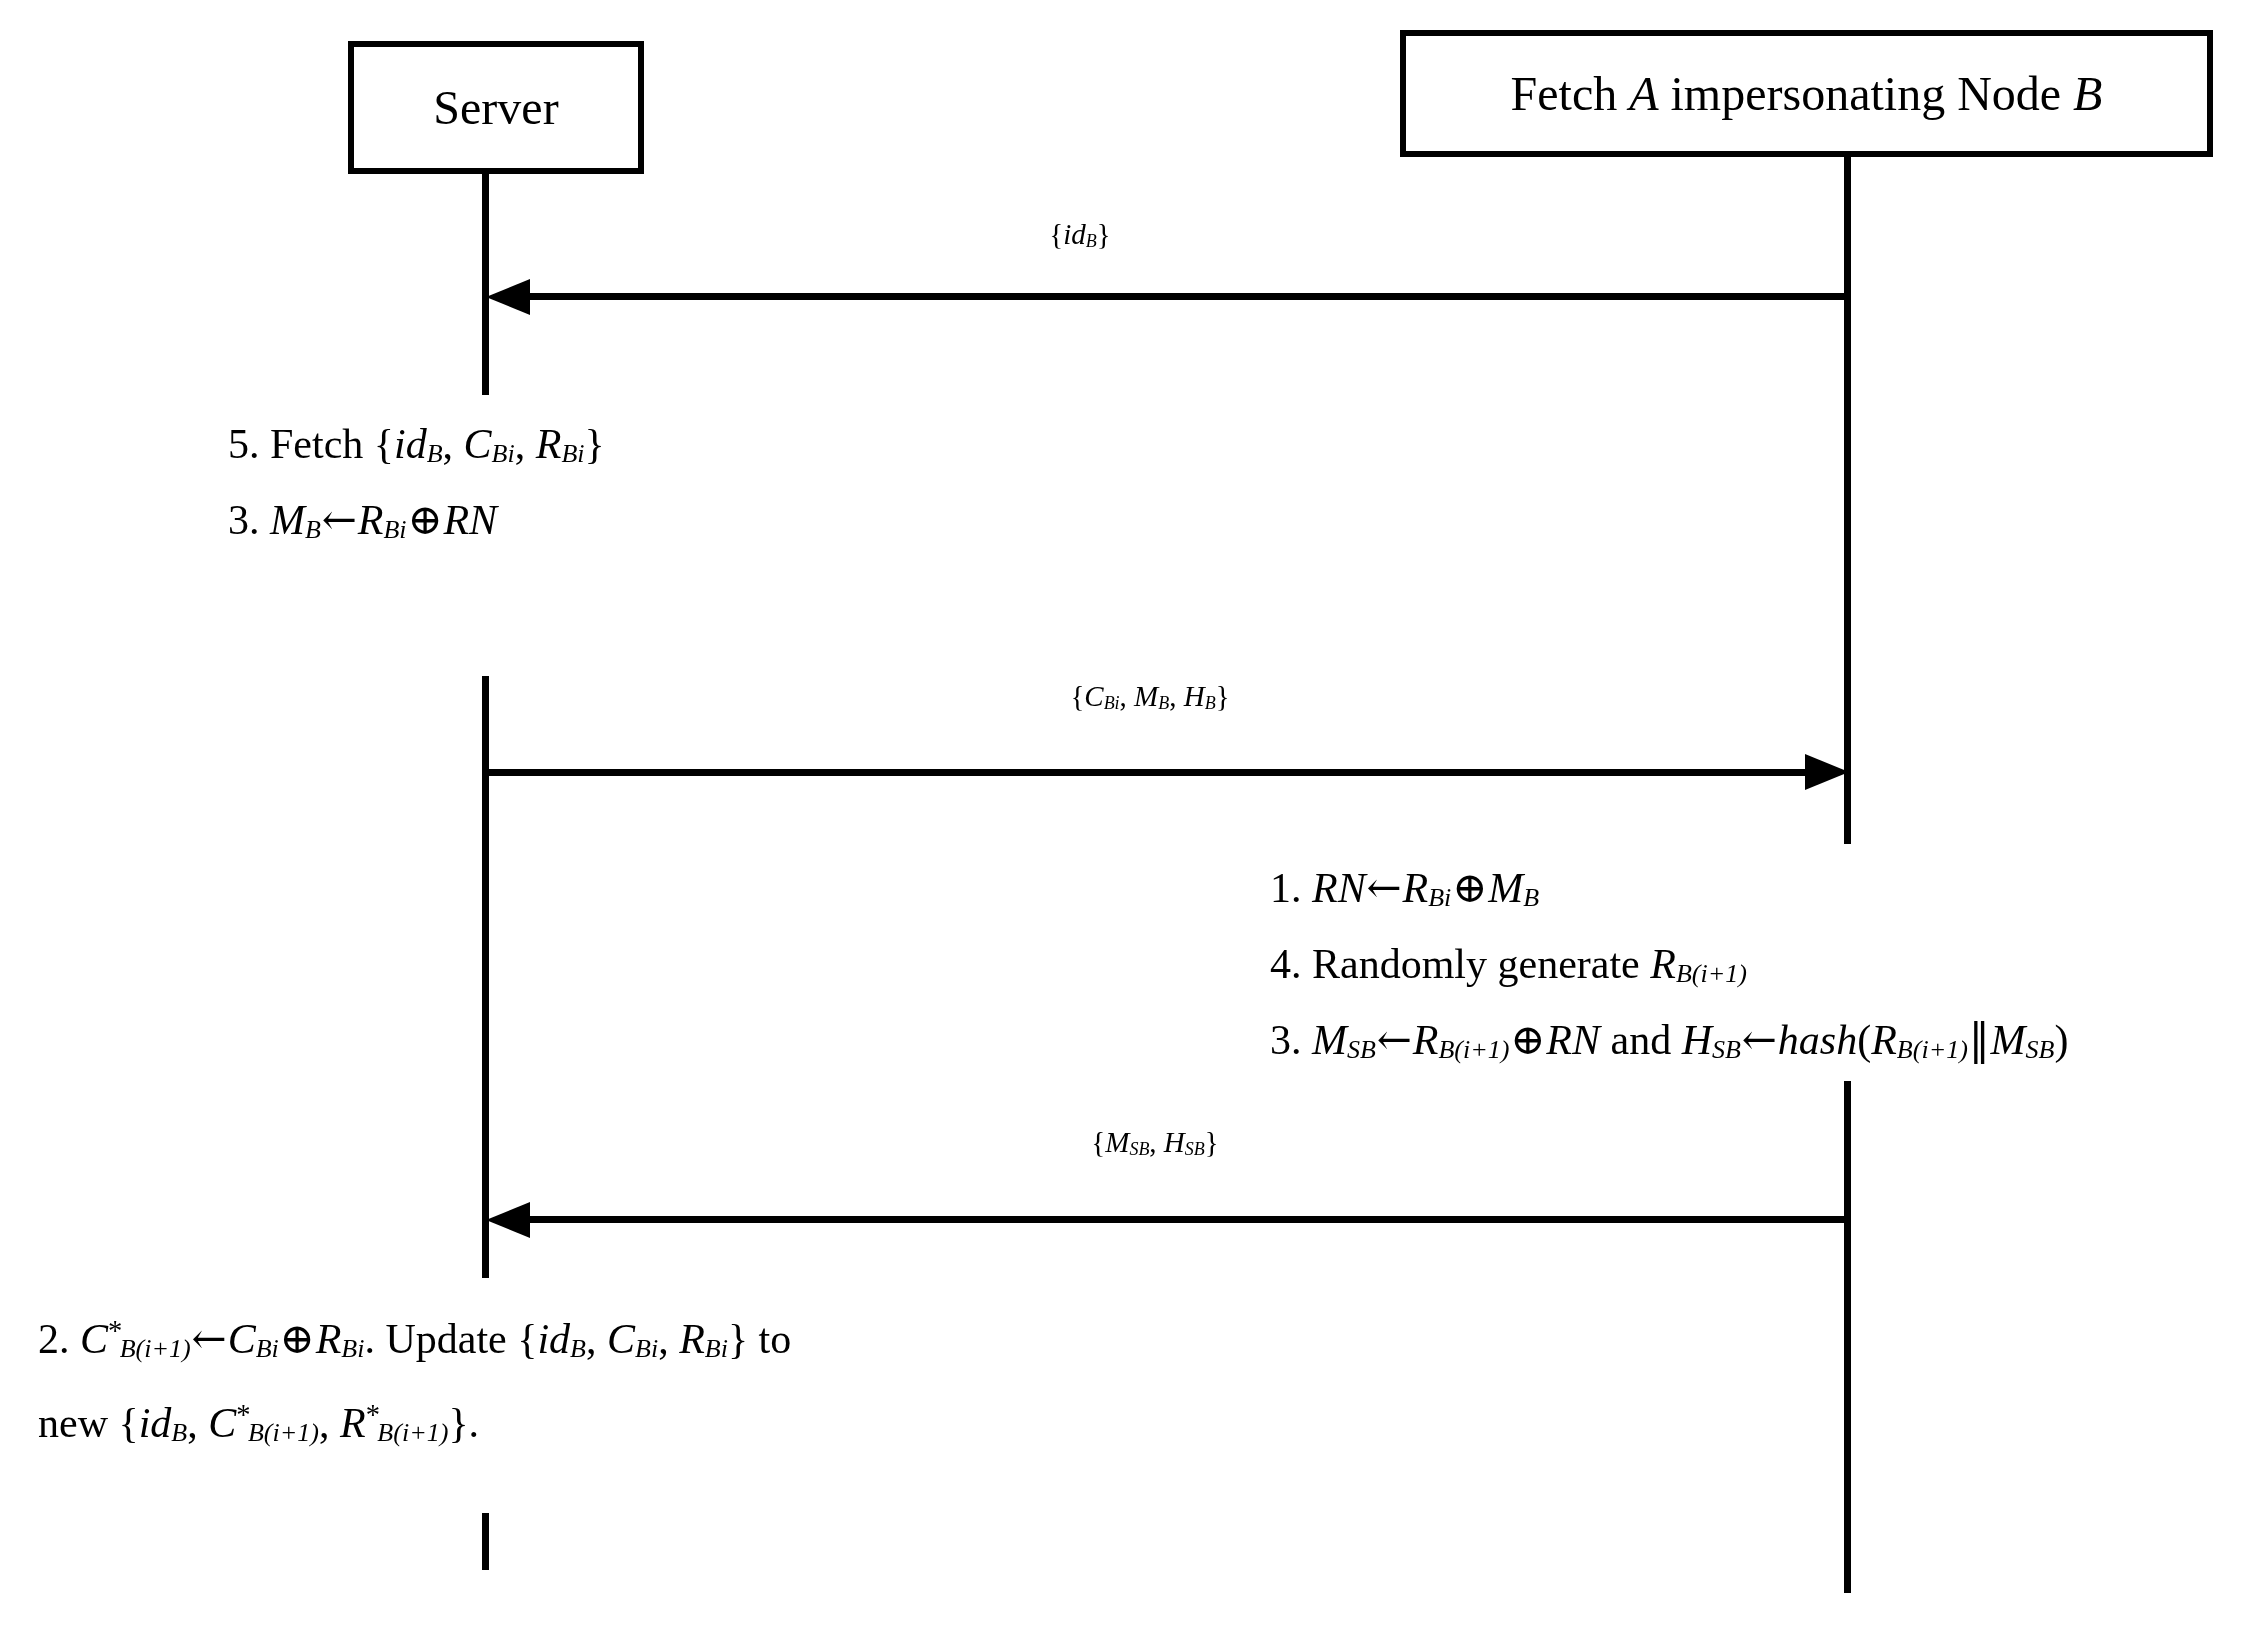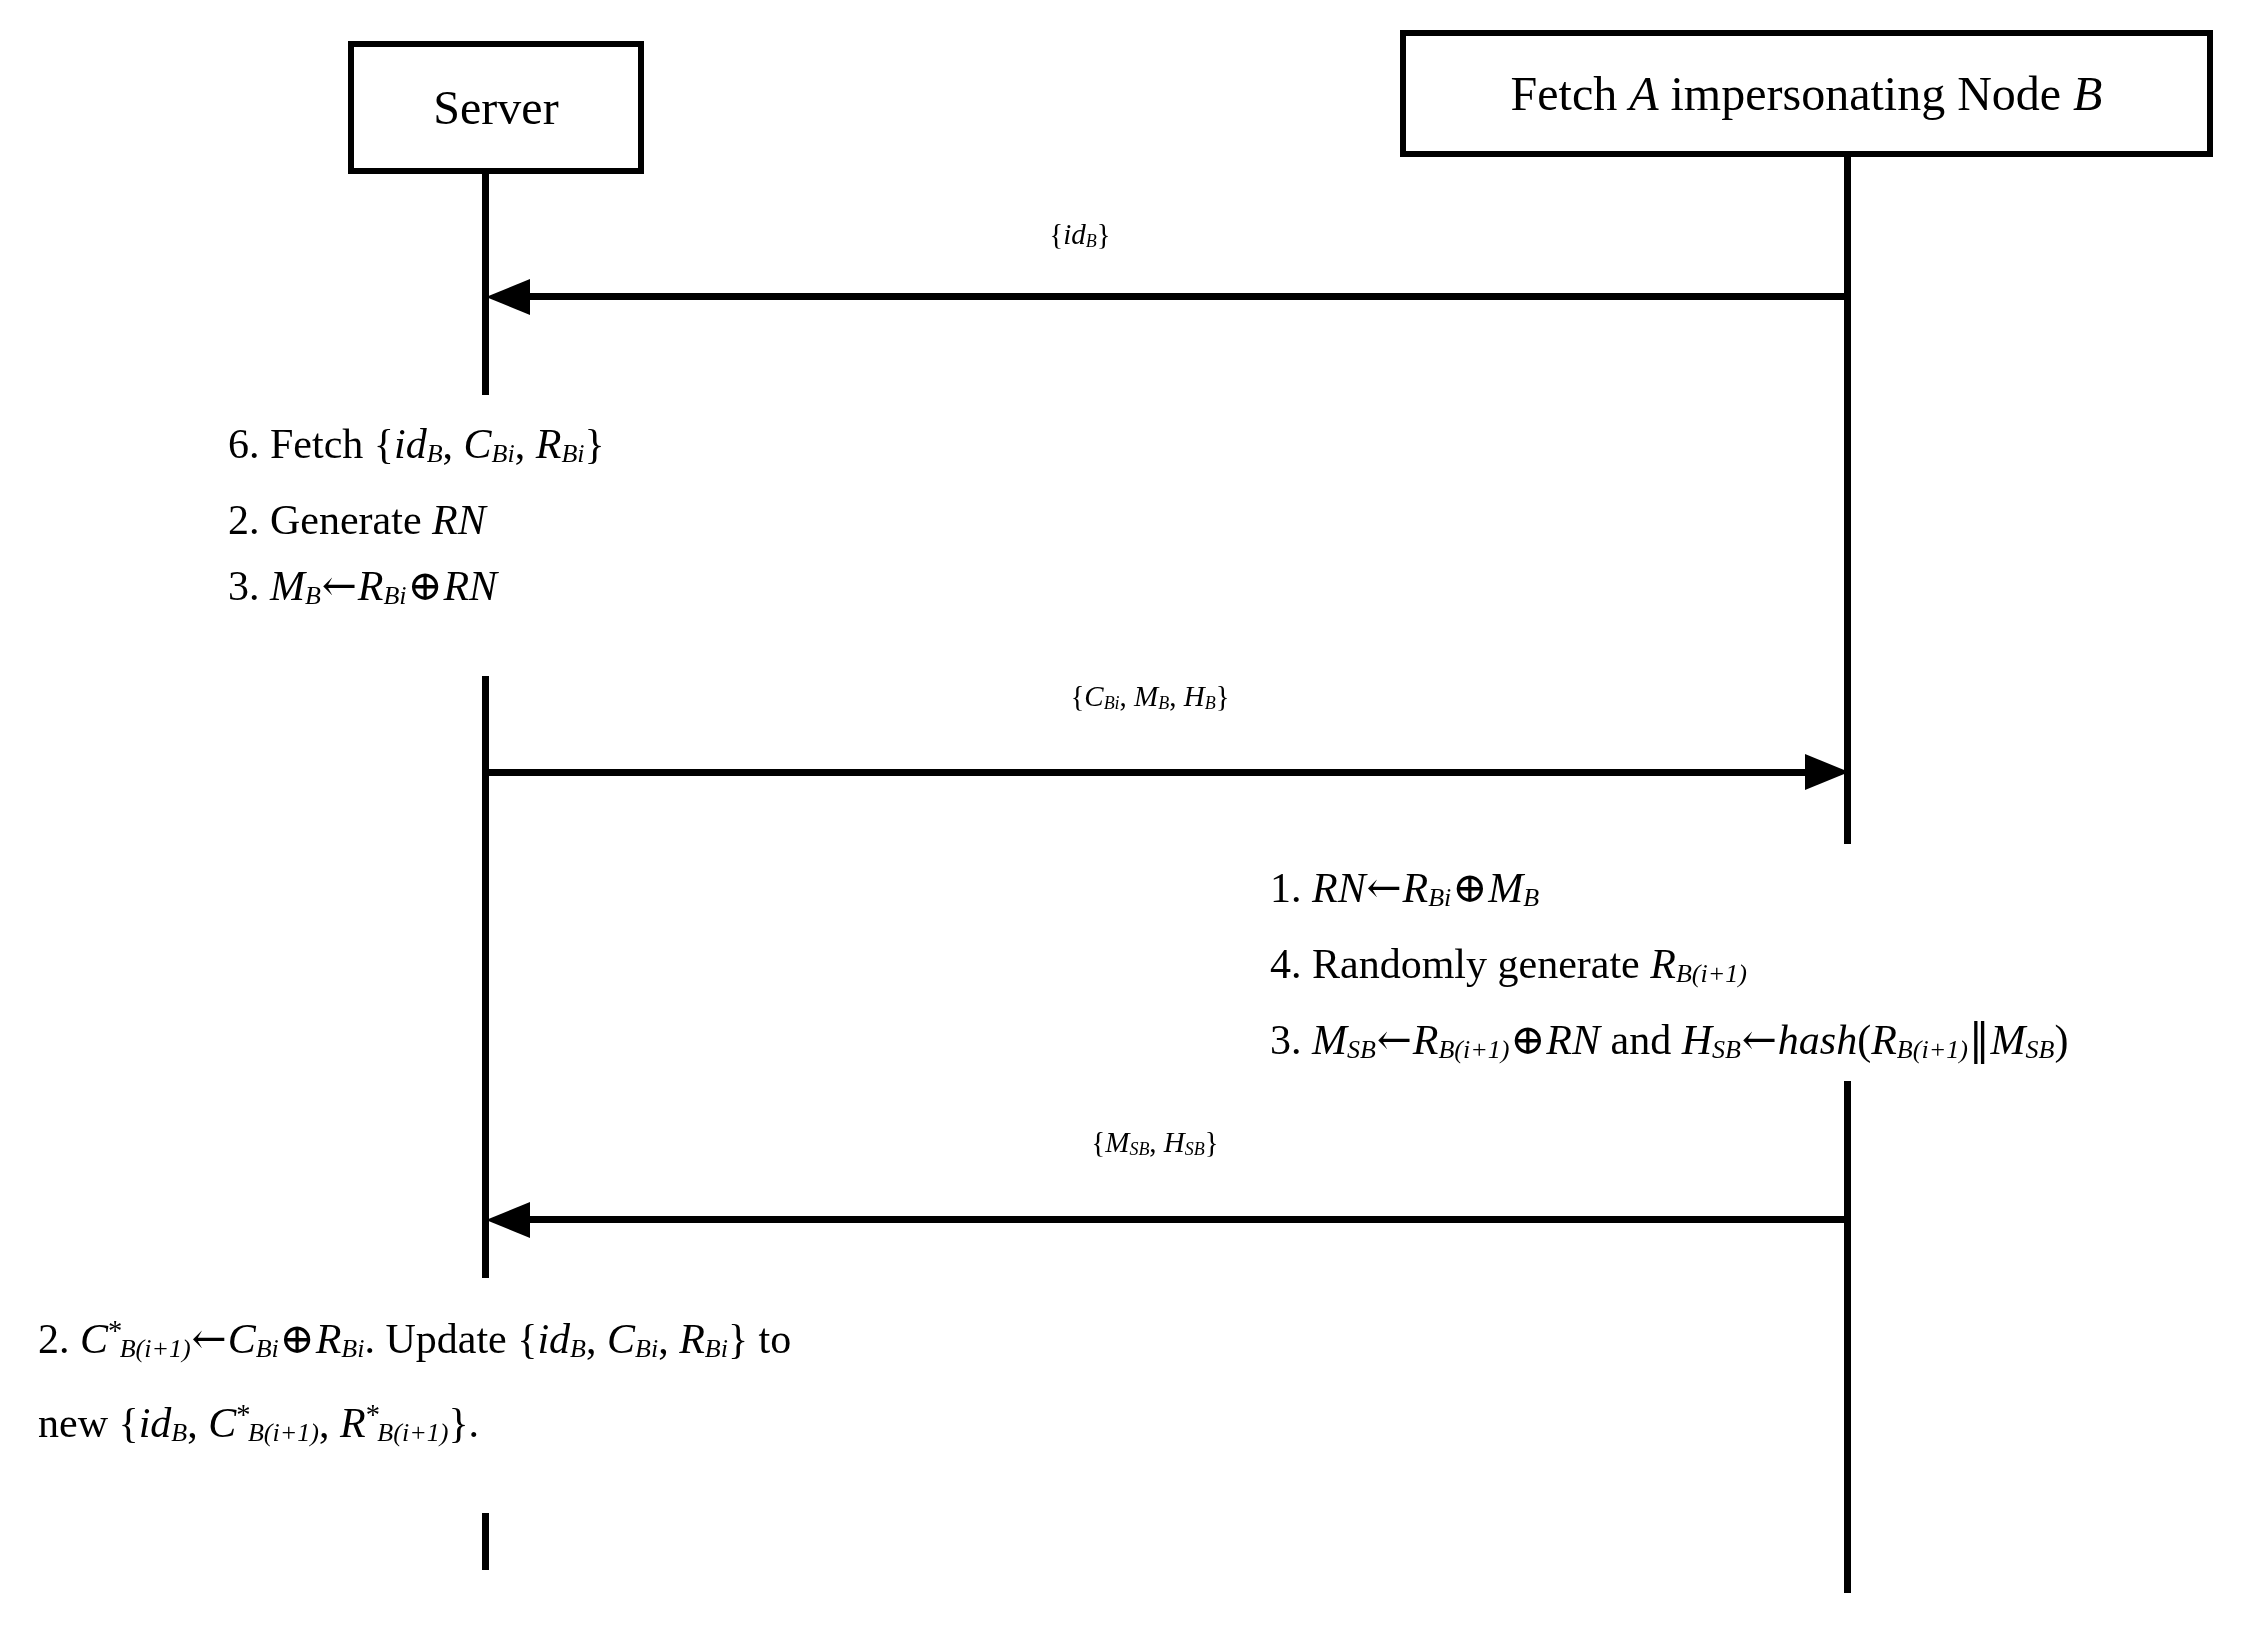--- a/index.html
+++ b/index.html
@@ -94,22 +94,21 @@
   <div id="ll-l3" class="lifeline ll-left"></div>
 
   <div id="ll-r1" class="lifeline ll-right"></div>
   <div id="ll-r2" class="lifeline ll-right"></div>
 
   <div id="msg1-line" class="msg-line"></div>
   <div id="msg1-head" class="arrowhead ah-left"></div>
   <div id="msg1-label" class="msg-label"><span class="t-n">{</span><span class="t-i">id</span><span class="t-sub">B</span><span class="t-n">}</span></div>
 
   <div id="server-steps" class="steps">
-    <div class="step-line"><span class="t-n">6. Fetch {</span><span class="t-i">id</span><span class="t-sub">B</span><span class="t-n">, </span><span class="t-i">C</span><span class="t-sub">Bi</span><span class="t-n">, </span><span class="t-i">R</span><span class="t-sub">Bi</span><span class="t-n">}</span></div>
-    <div class="step-line"><span class="t-n">2. Generate </span><span class="t-i">RN</span></div>
+    <div class="step-line"><span class="t-n">5. Fetch {</span><span class="t-i">id</span><span class="t-sub">B</span><span class="t-n">, </span><span class="t-i">C</span><span class="t-sub">Bi</span><span class="t-n">, </span><span class="t-i">R</span><span class="t-sub">Bi</span><span class="t-n">}</span></div>
     <div class="step-line"><span class="t-n">3. </span><span class="t-i">M</span><span class="t-sub">B</span><span class="t-sym">←</span><span class="t-i">R</span><span class="t-sub">Bi</span><span class="t-sym">⊕</span><span class="t-i">RN</span></div>
   </div>
 
   <div id="msg2-line" class="msg-line"></div>
   <div id="msg2-head" class="arrowhead ah-right"></div>
   <div id="msg2-label" class="msg-label"><span class="t-n">{</span><span class="t-i">C</span><span class="t-sub">Bi</span><span class="t-n">, </span><span class="t-i">M</span><span class="t-sub">B</span><span class="t-n">, </span><span class="t-i">H</span><span class="t-sub">B</span><span class="t-n">}</span></div>
 
   <div id="node-steps" class="steps">
     <div class="step-line"><span class="t-n">1. </span><span class="t-i">RN</span><span class="t-sym">←</span><span class="t-i">R</span><span class="t-sub">Bi</span><span class="t-sym">⊕</span><span class="t-i">M</span><span class="t-sub">B</span></div>
     <div class="step-line"><span class="t-n">4. Randomly generate </span><span class="t-i">R</span><span class="t-sub">B(i+1)</span></div>

